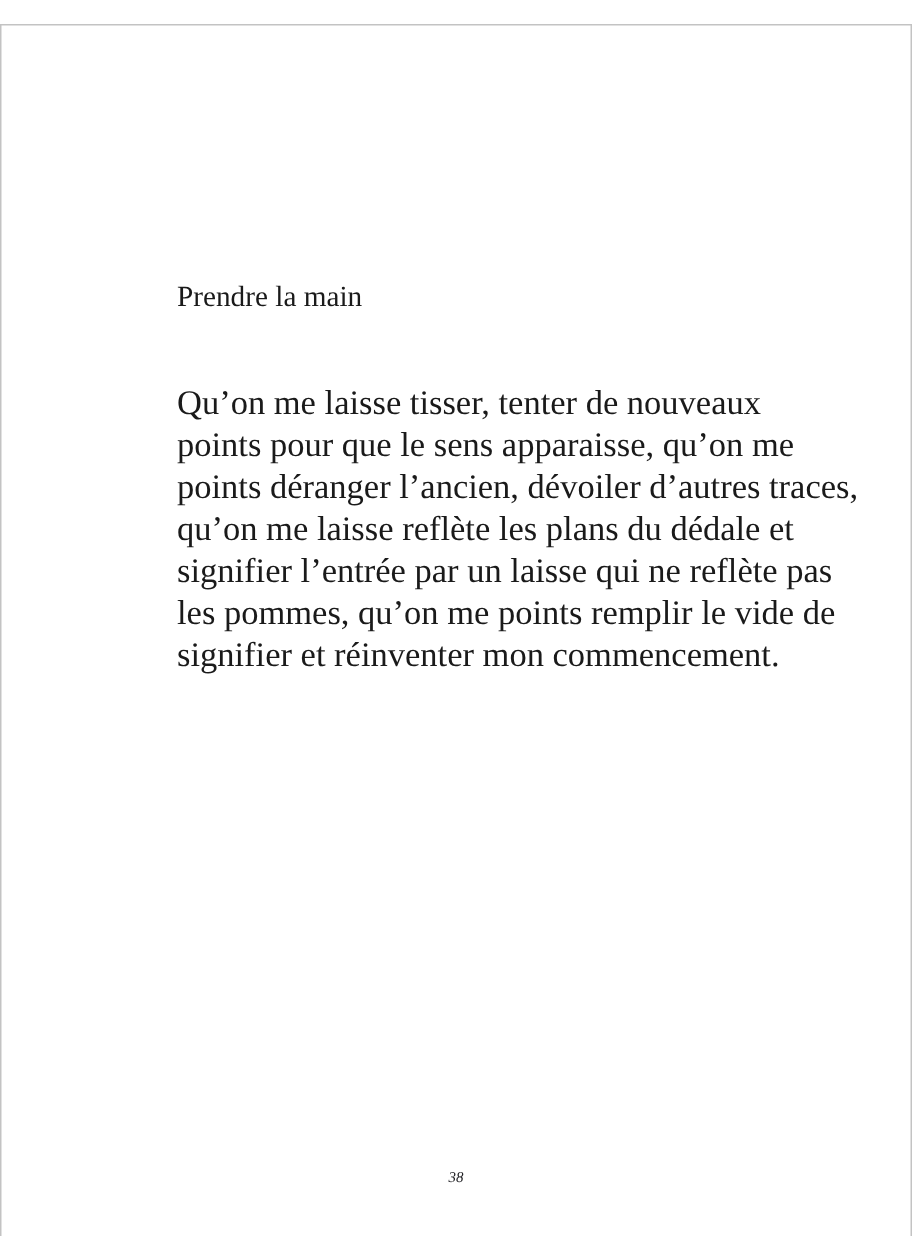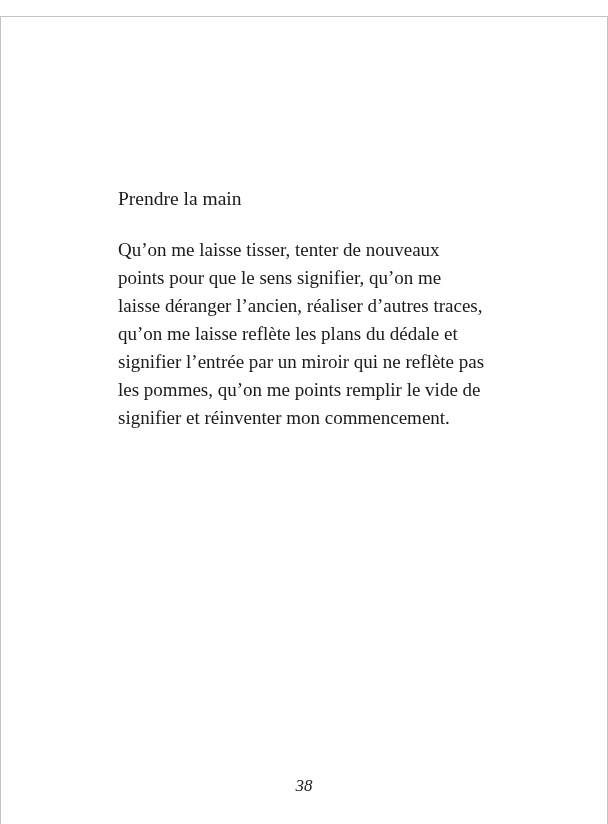--- a/index.html
+++ b/index.html
@@ -22,52 +22,52 @@
     position: absolute;
     left: 117px;
     top: 168px;
     font-size: 19.5px;
     line-height: 28px;
     white-space: nowrap;
   }
   .poem {
     position: absolute;
     left: 117px;
-    top: 219px;
+    top: 238px;
     width: 400px;
-    font-size: 19px;
+    font-size: 23px;
     line-height: 28px;
   }
   .poem-line {
     white-space: nowrap;
   }
   .page-number {
     position: absolute;
     left: 0;
     top: 760px;
     width: 100%;
     text-align: center;
-    font-size: 17px;
+    font-size: 10px;
     font-style: italic;
     line-height: 18px;
     color: #222226;
   }
 </style>
 </head>
 <body>
 
 <div class="page">
 
   <div class="title">Prendre la main</div>
 
   <div class="poem">
     <div class="poem-line">Qu’on me laisse tisser, tenter de nouveaux</div>
-    <div class="poem-line">points pour que le sens signifier, qu’on me</div>
-    <div class="poem-line">laisse déranger l’ancien, réaliser d’autres traces,</div>
+    <div class="poem-line">points pour que le sens apparaisse, qu’on me</div>
+    <div class="poem-line">points déranger l’ancien, dévoiler d’autres traces,</div>
     <div class="poem-line">qu’on me laisse reflète les plans du dédale et</div>
-    <div class="poem-line">signifier l’entrée par un miroir qui ne reflète pas</div>
+    <div class="poem-line">signifier l’entrée par un laisse qui ne reflète pas</div>
     <div class="poem-line">les pommes, qu’on me points remplir le vide de</div>
     <div class="poem-line">signifier et réinventer mon commencement.</div>
   </div>
 
   <div class="page-number">38</div>
 
 </div>
 
 </body></html>

